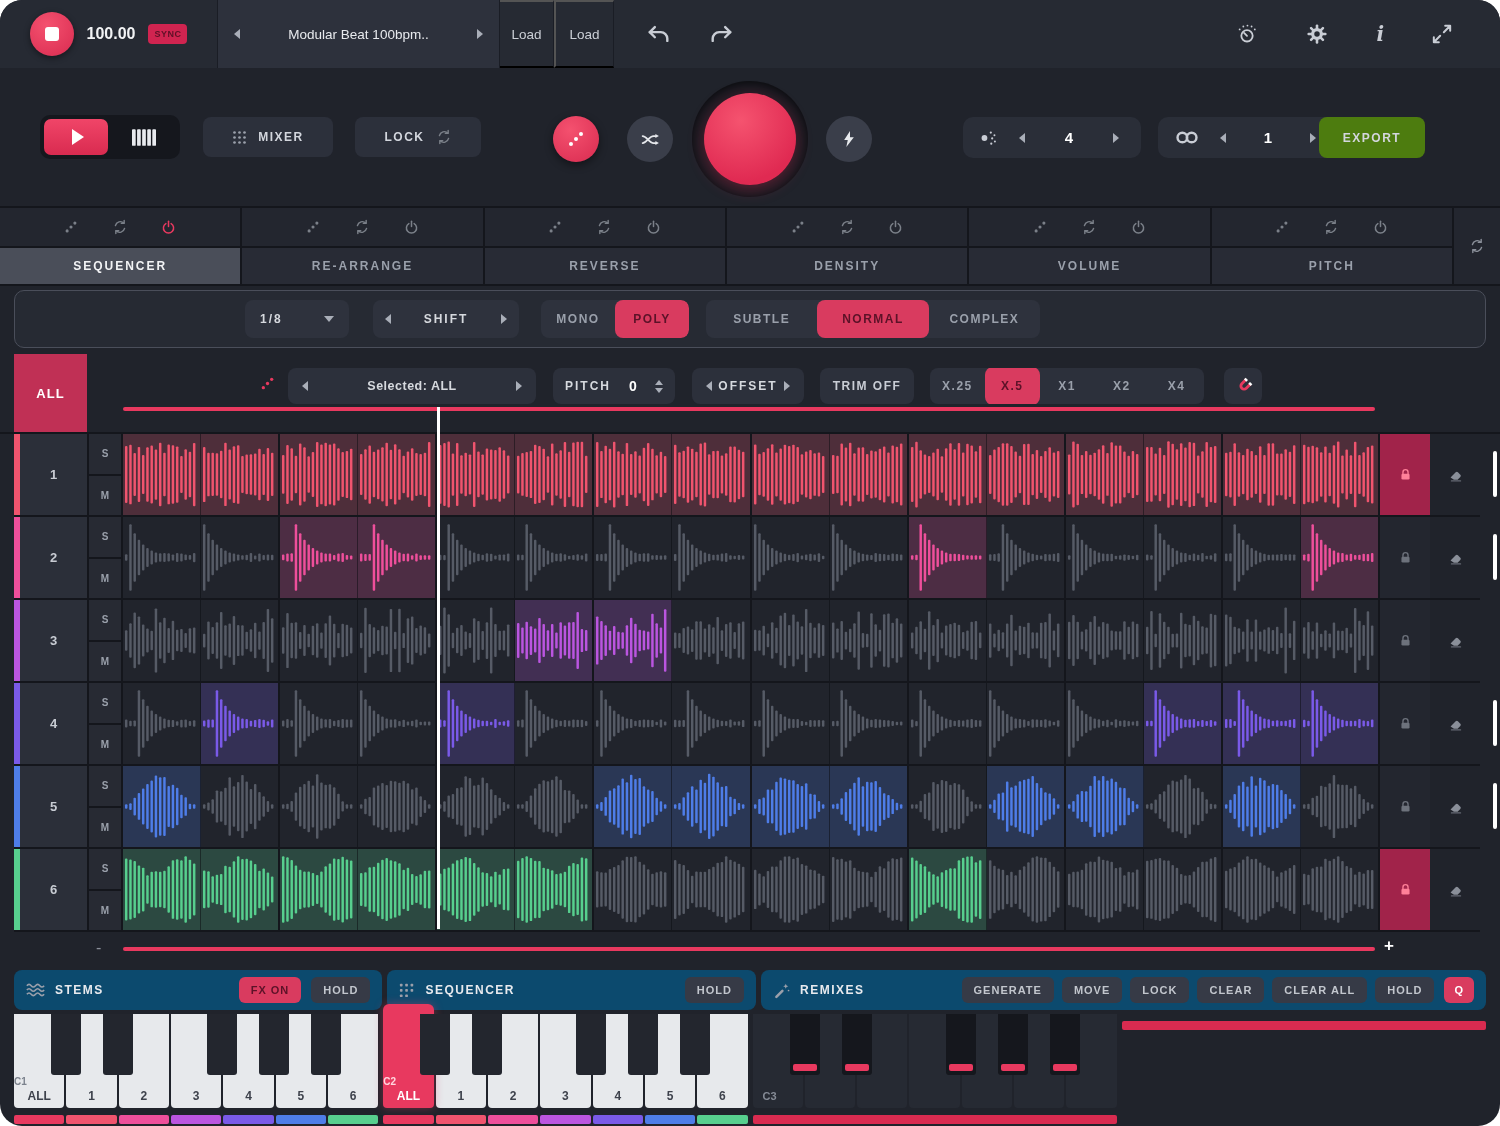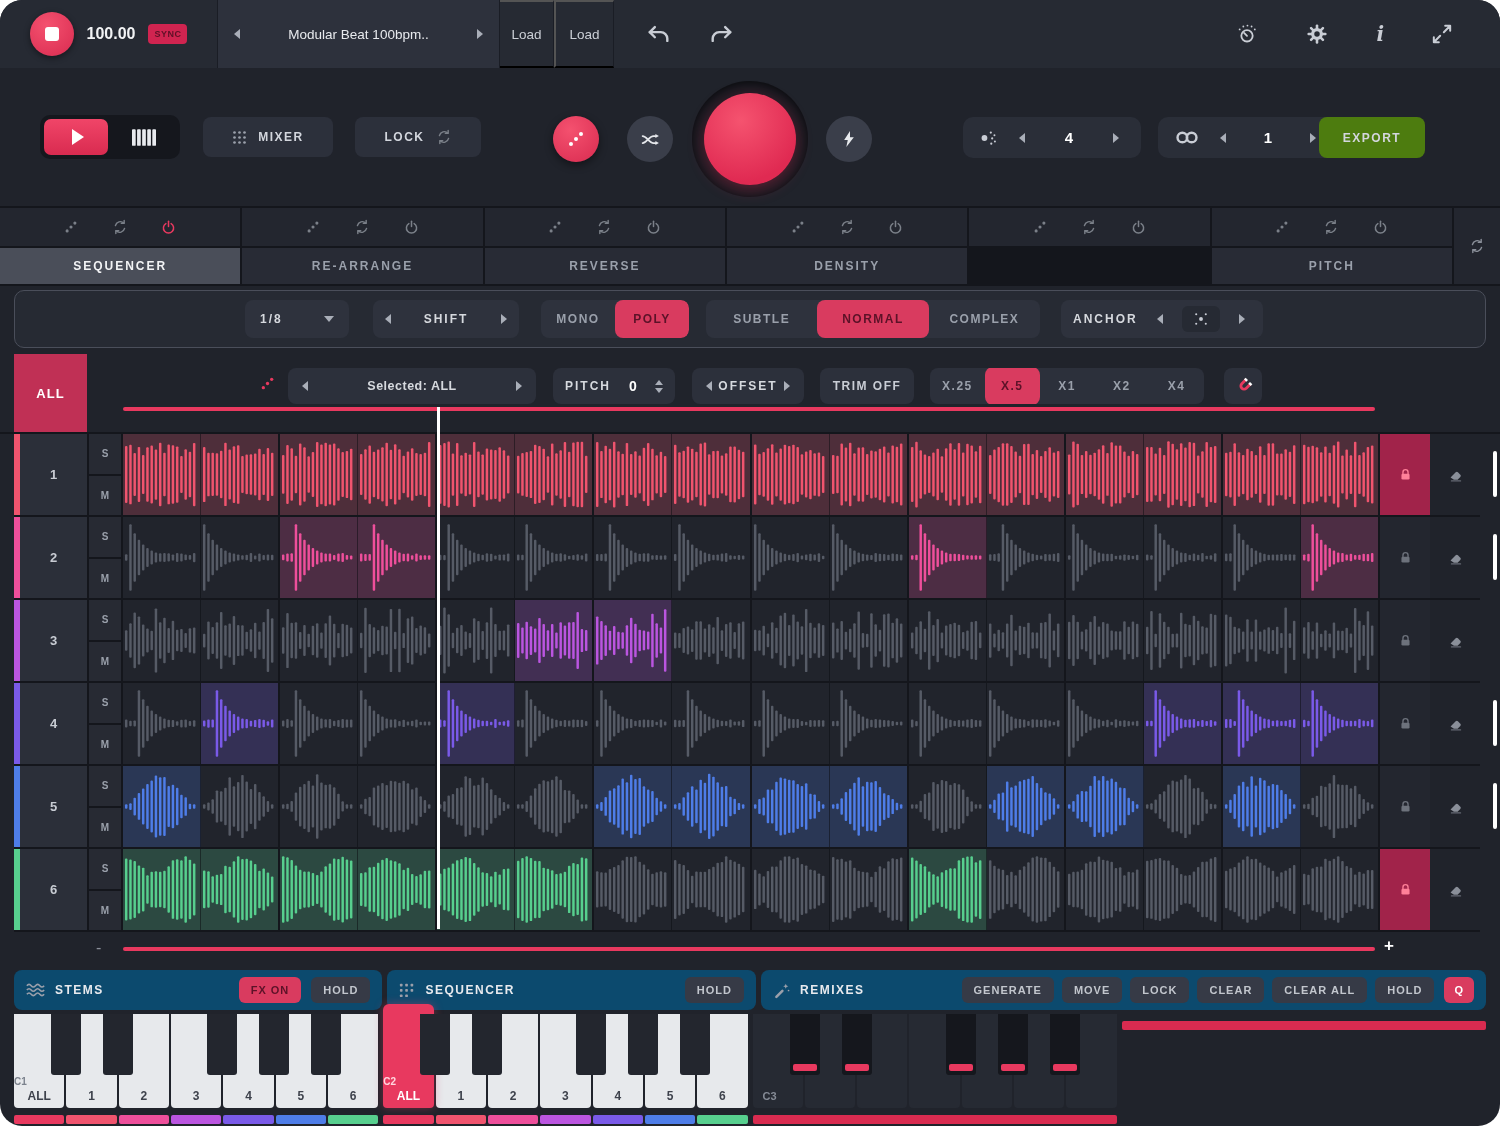--- a/index.html
+++ b/index.html
@@ -462,20 +462,21 @@
           <svg viewBox="0 0 20 20" width="15" height="15" fill="none" stroke="currentColor" stroke-width="2" stroke-linecap="round">
             <path d="M6.5 4.8 A6.8 6.8 0 1 0 13.5 4.8"></path>
             <path d="M10 1.8 V8.8"></path>
           </svg>
         </span>
       </div>
       <div class="mod-tab active" style="grid-area: 2 / 1;">SEQUENCER</div>
       <div class="mod-tab" style="grid-area: 2 / 2;">RE-ARRANGE</div>
       <div class="mod-tab" style="grid-area: 2 / 3;">REVERSE</div>
       <div class="mod-tab" style="grid-area: 2 / 4;">DENSITY</div>
+      <div class="mod-tab" style="grid-area: 2 / 5;">VOLUME</div>
       <div class="mod-tab" style="grid-area: 2 / 6;">PITCH</div>
       <div class="mod-refresh" style="grid-area: 1 / 7 / 3;">
         <svg viewBox="0 0 20 20" width="16" height="16" fill="none" stroke="currentColor" stroke-width="1.8" stroke-linecap="round" stroke-linejoin="round">
           <path d="M4.3 8.2 A6.2 6.2 0 0 1 14.8 5.2"></path>
           <path d="M15.2 1.8 v3.6 h-3.6"></path>
           <path d="M15.7 11.8 A6.2 6.2 0 0 1 5.2 14.8"></path>
           <path d="M4.8 18.2 v-3.6 h3.6"></path>
         </svg>
       </div>
     </div>
@@ -496,38 +497,20 @@
     </div>
     <div class="sctl seg mode" id="mode-group">
         <div class="opt">MONO</div>
         <div class="opt on">POLY</div>
       </div>
     <div class="sctl seg cplx" id="cplx-group">
         <div class="opt">SUBTLE</div>
         <div class="opt on">NORMAL</div>
         <div class="opt">COMPLEX</div>
       </div>
-    <div class="sctl anchor">
-      <span class="slabel">ANCHOR</span>
-      <button class="navbtn">
-          <span class="tri tri-l"></span>
-        </button>
-      <span class="anchor-ic">
-        <svg viewBox="0 0 20 20" width="16" height="16" fill="#c9cdd5">
-            <circle cx="10" cy="10" r="2.4"></circle>
-            <circle cx="4" cy="4" r="1.3"></circle>
-            <circle cx="16" cy="4" r="1.3"></circle>
-            <circle cx="4" cy="16" r="1.3"></circle>
-            <circle cx="16" cy="16" r="1.3"></circle>
-          </svg>
-      </span>
-      <button class="navbtn">
-          <span class="tri tri-r"></span>
-        </button>
-    </div>
   </div>
 
   <div class="trackbar">
     <button class="all-block">ALL</button>
     <span class="tdice">
       <svg viewBox="0 0 18 18" width="15" height="15" fill="currentColor">
           <circle cx="4" cy="14" r="2"></circle>
           <circle cx="9" cy="9" r="2"></circle>
           <circle cx="14" cy="4" r="2"></circle>
         </svg>

